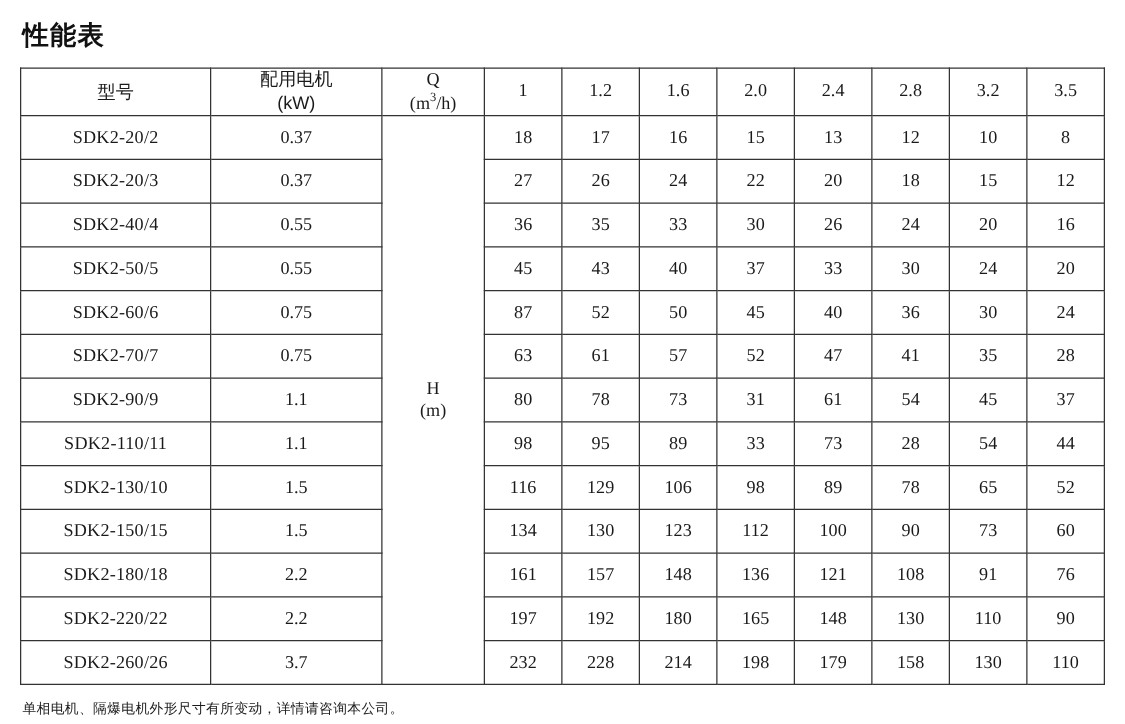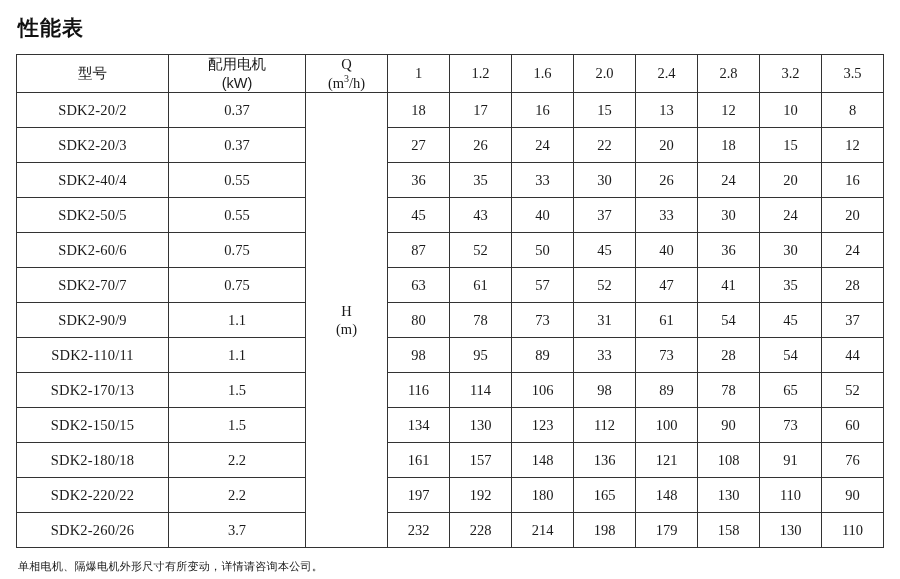--- a/index.html
+++ b/index.html
@@ -231,24 +231,24 @@
         <td>95</td>
         <td>89</td>
         <td>33</td>
         <td>73</td>
         <td>28</td>
         <td>54</td>
         <td>44</td>
       </tr>
 
       <tr>
-        <td class="model-cell">SDK2-170/13</td>
+        <td class="model-cell">SDK2-130/10</td>
         <td>1.5</td>
         <td>116</td>
-        <td>114</td>
+        <td>129</td>
         <td>106</td>
         <td>98</td>
         <td>89</td>
         <td>78</td>
         <td>65</td>
         <td>52</td>
       </tr>
 
       <tr>
         <td class="model-cell">SDK2-150/15</td>

